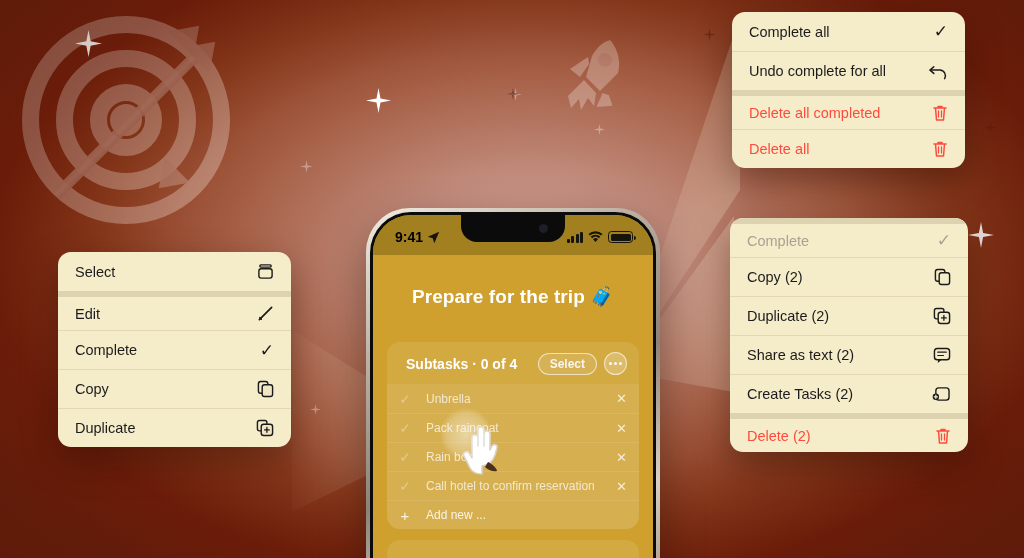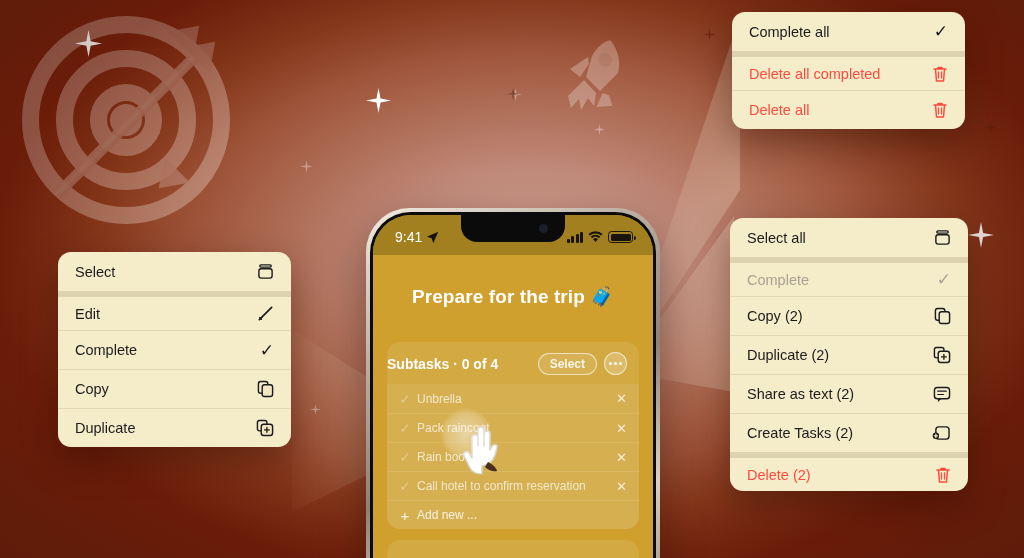--- a/index.html
+++ b/index.html
@@ -92,22 +92,22 @@
     border-radius: 38px 38px 0 0;
     background: #cfa02d;
     overflow: hidden;
   }
   .statusbar {
     position: relative; height: 40px;
     background: #a3801f;
     display: flex; align-items: center;
     justify-content: space-between;
     padding: 4px 20px 0 22px;
-    color: #ffffff;
-    font-size: 14px; font-weight: normal;
+    color: #000000;
+    font-size: 14px; font-weight: bold;
   }
   .notch {
     position: absolute; left: 50%; top: 0;
     transform: translateX(-50%);
     width: 104px; height: 27px;
     background: #0b0b0c;
     border-radius: 0 0 16px 16px;
   }
   .notch .cam {
     position: absolute; right: 17px; top: 9px;
@@ -136,21 +136,21 @@
     padding: 30px 0 34px;
     letter-spacing: .1px;
   }
   .card {
     background: rgba(255,255,255,.10);
     border-radius: 13px;
     overflow: hidden;
   }
   .card-head {
     display: flex; align-items: center; justify-content: space-between;
-    padding: 10px 12px 9px 0;
+    padding: 10px 12px 9px 19px;
   }
   .card-head-title { color: #fff; font-size: 14px; font-weight: bold; }
   .head-actions { display: flex; align-items: center; gap: 7px; }
   .pill {
     border: 1.4px solid rgba(255,255,255,.62);
     color: rgba(255,255,255,.88);
     border-radius: 999px;
     font-size: 12px; font-weight: bold;
     padding: 3px 11px;
     background: rgba(255,255,255,.10);
@@ -171,21 +171,21 @@
     border-top: 1px solid rgba(255,255,255,.10);
     color: rgba(255,255,255,.72);
     font-size: 12px;
   }
   .srow:first-child { border-top: none; }
   .srow .tick {
     width: 24px; text-align: center;
     color: rgba(255,255,255,.34);
     font-size: 14px;
   }
-  .srow .stxt { flex: 1; }
+  .srow .stxt { flex: 1; margin-left: 9px; }
   .srow .xmark { color: rgba(255,255,255,.78); font-size: 13px; }
   .srow.addnew .tick { color: rgba(255,255,255,.85); font-size: 15px; }
   .srow.addnew .stxt { color: rgba(255,255,255,.85); }
   .card2 {
     margin-top: 11px;
     height: 40px;
     background: rgba(255,255,255,.10);
     border-radius: 13px;
   }
 
@@ -390,20 +390,29 @@
       <path d="M30 46c6-1 11-5 13-11l2-7c1-3-3-5-5-2l-2 4V14c0-4-6-4-6 0v12-16c0-4-6-4-6 0v16V18c0-4-6-4-6 0v20l-3-5c-2-3-7 0-5 3l6 12c2 4 6 6 12 6z" fill="#ffffff" stroke="#d9d2c8" stroke-width="1.6" stroke-linejoin="round"></path>
       <path d="M36 42c4 2 8 5 9 9-4 1-9-1-12-4z" fill="#4a2f1e"></path>
     </svg>
   </div>
 
   <div class="menu" id="menu-top">
     <div class="mrow">
       <span class="mlabel">Complete all</span>
       <span class="micon glyph">✓</span>
     </div>
+    <div class="mrow">
+      <span class="mlabel">Undo complete for all</span>
+      <span class="micon">
+        <svg width="19" height="17" viewBox="0 0 20 18">
+            <path d="M5 4 1 7.5 5 11" fill="none" stroke="#1b1b1b" stroke-width="1.6" stroke-linecap="round" stroke-linejoin="round"></path>
+            <path d="M1.5 7.5h10a6 6 0 0 1 5 9" fill="none" stroke="#1b1b1b" stroke-width="1.6" stroke-linecap="round"></path>
+          </svg>
+      </span>
+    </div>
     <div class="mrow danger gap">
       <span class="mlabel">Delete all completed</span>
       <span class="micon">
         <svg width="16" height="18" viewBox="0 0 16 18">
             <path d="M2 4h12M6 4V2.5h4V4M3.5 4l1 12h7l1-12" fill="none" stroke="#ff4b3e" stroke-width="1.5" stroke-linecap="round" stroke-linejoin="round"></path>
             <path d="M6.5 7v6M9.5 7v6" stroke="#ff4b3e" stroke-width="1.3" stroke-linecap="round"></path>
           </svg>
       </span>
     </div>
     <div class="mrow danger">
@@ -411,29 +420,20 @@
       <span class="micon">
         <svg width="16" height="18" viewBox="0 0 16 18">
             <path d="M2 4h12M6 4V2.5h4V4M3.5 4l1 12h7l1-12" fill="none" stroke="#ff4b3e" stroke-width="1.5" stroke-linecap="round" stroke-linejoin="round"></path>
             <path d="M6.5 7v6M9.5 7v6" stroke="#ff4b3e" stroke-width="1.3" stroke-linecap="round"></path>
           </svg>
       </span>
     </div>
   </div>
 
   <div class="menu" id="menu-right">
-    <div class="mrow">
-      <span class="mlabel">Select all</span>
-      <span class="micon">
-        <svg width="17" height="17" viewBox="0 0 18 18">
-            <rect x="3" y="2" width="12" height="2.4" rx="1.1" fill="none" stroke="#1b1b1b" stroke-width="1.5"></rect>
-            <rect x="2" y="6" width="14" height="10" rx="2.4" fill="none" stroke="#1b1b1b" stroke-width="1.5"></rect>
-          </svg>
-      </span>
-    </div>
     <div class="mrow disabled gap">
       <span class="mlabel">Complete</span>
       <span class="micon glyph">✓</span>
     </div>
     <div class="mrow">
       <span class="mlabel">Copy (2)</span>
       <span class="micon">
         <svg width="17" height="18" viewBox="0 0 18 19">
             <rect x="1.5" y="1.5" width="10" height="12.5" rx="2.4" fill="none" stroke="#1b1b1b" stroke-width="1.5"></rect>
             <rect x="5.5" y="5" width="11" height="12.5" rx="2.4" fill="#f5ecca" stroke="#1b1b1b" stroke-width="1.5"></rect>

